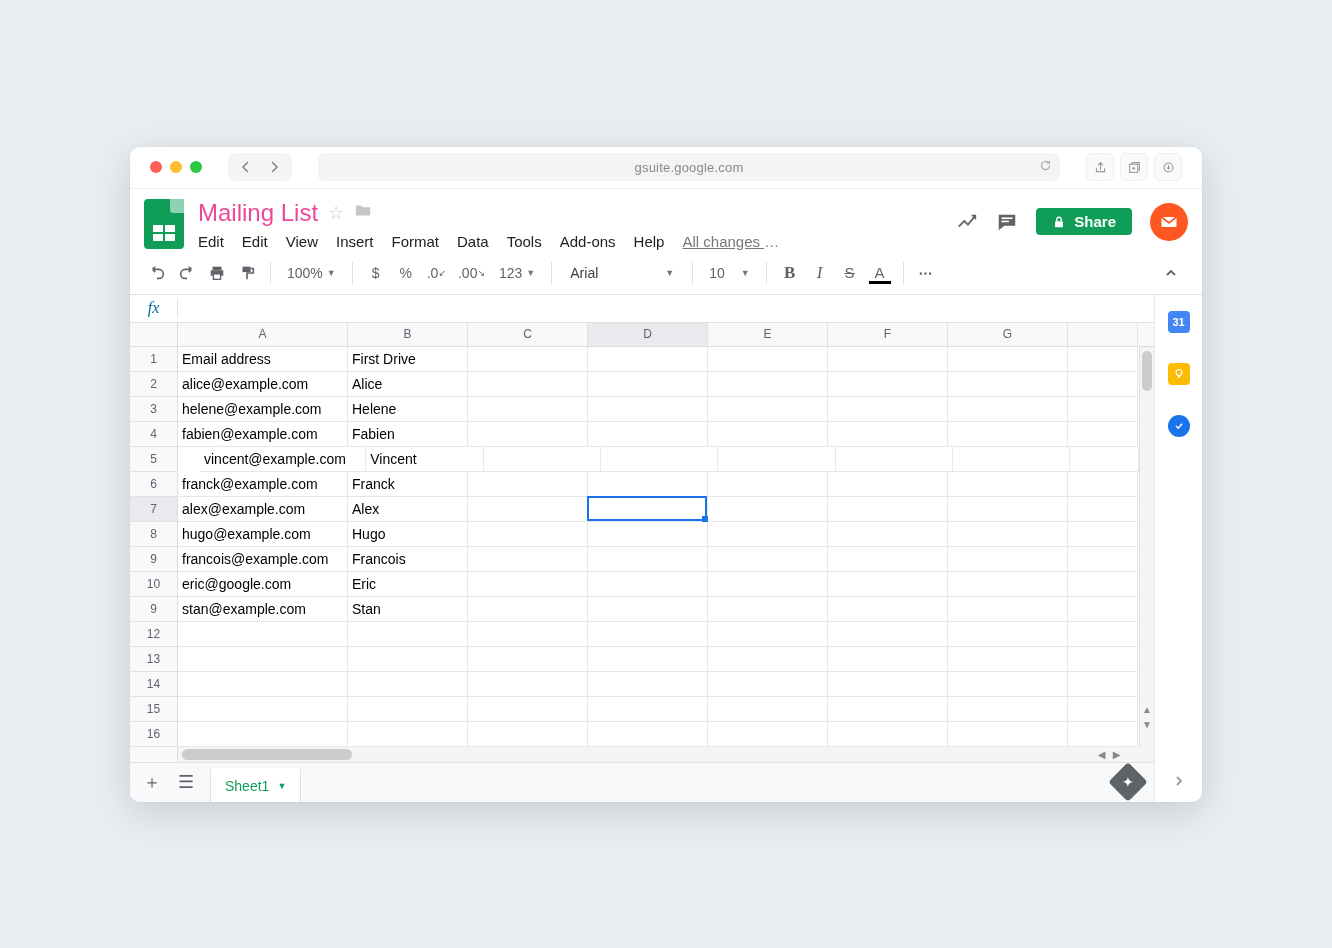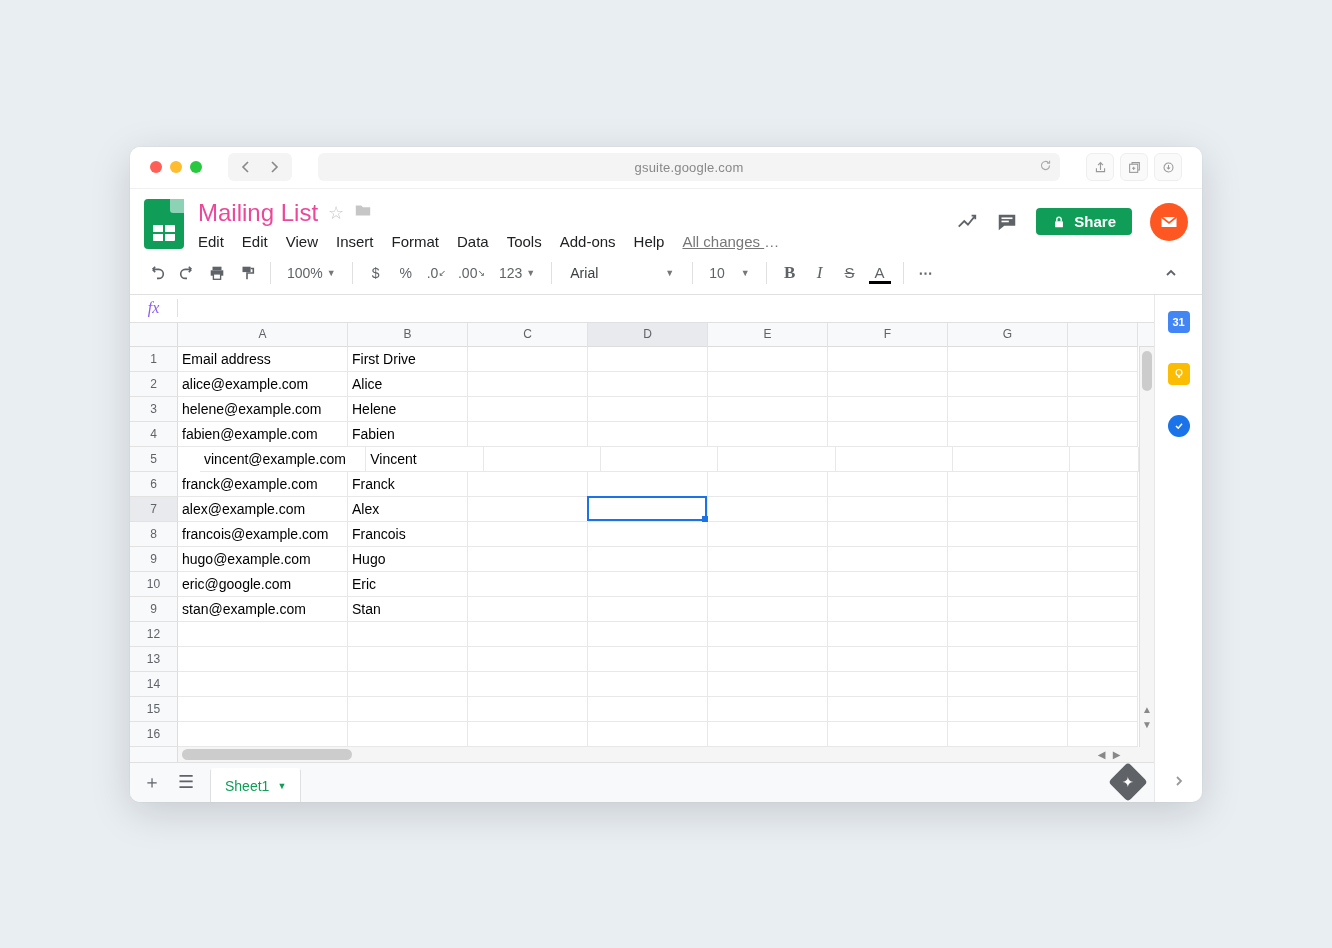--- a/index.html
+++ b/index.html
@@ -135,21 +135,21 @@
   .bold { font-weight:700; font-family:"Times New Roman",serif; font-size:17px;}
   .ital { font-style:italic; font-family:"Times New Roman",serif; font-size:17px;}
   .strike { text-decoration:line-through; font-size:15px;}
   .textcolor { position:relative; font-size:15px; }
   .textcolor::after{content:""; position:absolute; bottom:2px; left:2px; right:2px; height:3px; background:#000;}
   .dots { letter-spacing:2px; font-weight:700; }
   .tb.chev { margin-left:auto; margin-right:4px;}
 
   
   .fxrow { display:flex; align-items:center; height:28px; border-bottom:1px solid #e0e0e0; }
-  .fxlabel { width:48px; text-align:center; font-style:italic; color:#8b5cf6; font-family:"Times New Roman",serif; font-size:16px; border-right:1px solid #e0e0e0;}
+  .fxlabel { width:48px; text-align:center; font-style:italic; color:#0369a1; font-family:"Times New Roman",serif; font-size:16px; border-right:1px solid #e0e0e0;}
   .fxinput { flex:1; height:100%; padding:0 8px; font-size:13px; color:#333;}
 
   
   .workspace { display:flex; }
   .sheet-wrap { flex:1; display:flex; flex-direction:column; min-width:0;}
   .sidepanel {
     width:48px; border-left:1px solid #e8e8e8;
     display:flex; flex-direction:column; align-items:center;
     padding-top:16px; gap:30px;
     position:relative;
@@ -520,32 +520,32 @@
                 <div class="cell" style="width: 170px;">alex@example.com</div>
                 <div class="cell" style="width: 120px;">Alex</div>
                 <div class="cell" style="width: 120px;"></div>
                 <div class="cell" style="width: 120px;"></div>
                 <div class="cell" style="width: 120px;"></div>
                 <div class="cell" style="width: 120px;"></div>
                 <div class="cell" style="width: 120px;"></div>
                 <div class="cell" style="width: 70px;"></div>
               </div>
               <div class="crow">
+                <div class="cell" style="width: 170px;">hugo@example.com</div>
+                <div class="cell" style="width: 120px;">Hugo</div>
+                <div class="cell" style="width: 120px;"></div>
+                <div class="cell" style="width: 120px;"></div>
+                <div class="cell" style="width: 120px;"></div>
+                <div class="cell" style="width: 120px;"></div>
+                <div class="cell" style="width: 120px;"></div>
+                <div class="cell" style="width: 70px;"></div>
+              </div>
+              <div class="crow">
                 <div class="cell" style="width: 170px;">francois@example.com</div>
                 <div class="cell" style="width: 120px;">Francois</div>
-                <div class="cell" style="width: 120px;"></div>
-                <div class="cell" style="width: 120px;"></div>
-                <div class="cell" style="width: 120px;"></div>
-                <div class="cell" style="width: 120px;"></div>
-                <div class="cell" style="width: 120px;"></div>
-                <div class="cell" style="width: 70px;"></div>
-              </div>
-              <div class="crow">
-                <div class="cell" style="width: 170px;">hugo@example.com</div>
-                <div class="cell" style="width: 120px;">Hugo</div>
                 <div class="cell" style="width: 120px;"></div>
                 <div class="cell" style="width: 120px;"></div>
                 <div class="cell" style="width: 120px;"></div>
                 <div class="cell" style="width: 120px;"></div>
                 <div class="cell" style="width: 120px;"></div>
                 <div class="cell" style="width: 70px;"></div>
               </div>
               <div class="crow">
                 <div class="cell" style="width: 170px;">eric@google.com</div>
                 <div class="cell" style="width: 120px;">Eric</div>

